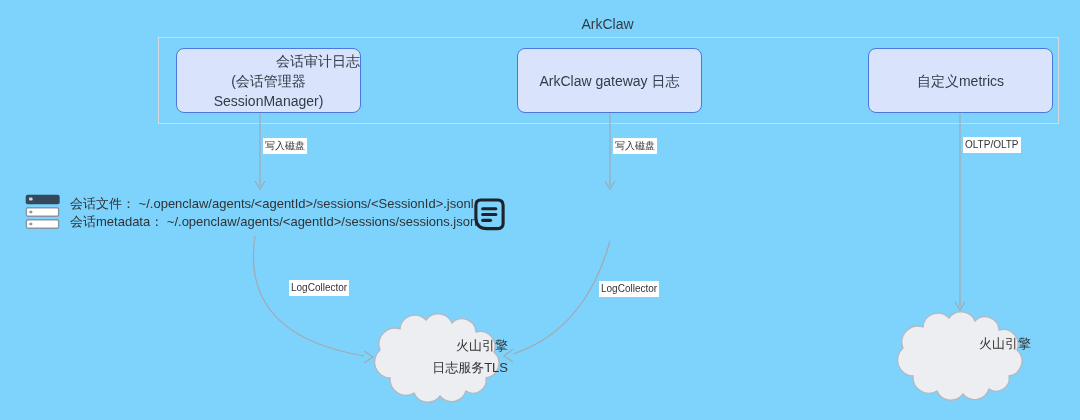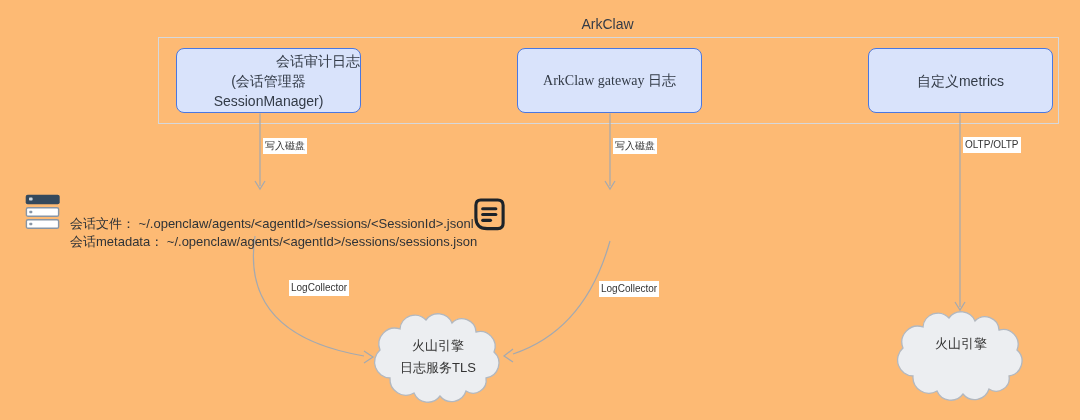--- a/index.html
+++ b/index.html
@@ -1,20 +1,20 @@
 <!DOCTYPE html>
 <html><head>
 <meta charset="utf-8">
 <style>
   html, body { margin: 0; padding: 0; background: #ffffff; }
   .canvas {
     position: relative;
     width: 1080px;
     height: 420px;
-    background: #fdba74;
+    background: #7dd3fc;
     font-family: "Liberation Sans", sans-serif;
     overflow: hidden;
   }
   .svg-layer { position: absolute; left: 0; top: 0; }
   .container-box {
     position: absolute;
     left: 158px; top: 37px;
     width: 899px; height: 85px;
     border: 1px solid #d5d8dc;
     background: transparent;
@@ -39,42 +39,42 @@
     display: flex;
     flex-direction: column;
     align-items: center;
     justify-content: center;
     font-size: 14px;
     line-height: 20px;
     color: #333b47;
     text-align: center;
   }
   .node-session { left: 176px; align-items: flex-end; }
-  .node-gateway { left: 517px; font-family: Liberation Serif, serif; }
+  .node-gateway { left: 517px; }
   .node-otel    { left: 868px; }
   .edge-label {
     position: absolute;
     background: #ffffff;
     font-size: 10px;
     line-height: 16px;
     color: #333333;
     padding: 0 2px;
     white-space: nowrap;
   }
   .file-text {
     position: absolute;
     font-size: 13px;
     line-height: 18px;
     color: #2f3337;
     white-space: nowrap;
   }
   .cloud-text {
     position: absolute;
     width: 140px;
-    text-align: center;
+    text-align: right;
     font-size: 13px;
     line-height: 22px;
     color: #333333;
   }
   .icon-wrap { position: absolute; }
 </style>
 </head>
 <body>
 
 <div class="canvas">
@@ -144,21 +144,21 @@
   <div class="icon-wrap" style="left:25px; top:194px;">
     <svg width="36" height="36" viewBox="0 0 36 36">
       <rect x="0.7" y="0.7" width="34" height="9.6" rx="2" fill="#35495c"></rect>
       <rect x="4" y="3.6" width="3.6" height="3" rx="0.8" fill="#cfd8e0"></rect>
       <rect x="1.4" y="13.7" width="32.2" height="8.6" rx="1.6" fill="#ffffff" stroke="#8795a5" stroke-width="1.4"></rect>
       <rect x="4.3" y="16.8" width="3" height="2.4" rx="0.7" fill="#8795a5"></rect>
       <rect x="1.4" y="25.7" width="32.2" height="8.6" rx="1.6" fill="#ffffff" stroke="#8795a5" stroke-width="1.4"></rect>
       <rect x="4.3" y="28.8" width="3" height="2.4" rx="0.7" fill="#8795a5"></rect>
     </svg>
   </div>
-  <div class="file-text" style="left:70px; top:195px;margin-top:20px;">
+  <div class="file-text" style="left:70px; top:195px;">
     <div>会话文件： ~/.openclaw/agents/&lt;agentId&gt;/sessions/&lt;SessionId&gt;.jsonl</div>
     <div>会话metadata： ~/.openclaw/agents/&lt;agentId&gt;/sessions/sessions.json</div>
   </div>
 
   <div class="icon-wrap" style="left:472px; top:197px;">
     <svg width="35" height="36" viewBox="0 0 36 36">
       <path d="M 9,2.5 H 26.5 Q 32,2.5 32,8 V 26.5 Q 32,32 26.5,32 H 15.5 Q 4,32 4,20.5 V 8 Q 4,2.5 9,2.5 Z" fill="none" stroke="#1d2329" stroke-width="3.2" stroke-linejoin="round"></path>
       <line x1="11" y1="11.5" x2="24.5" y2="11.5" stroke="#1d2329" stroke-width="3.2" stroke-linecap="round"></line>
       <line x1="11" y1="17.5" x2="24.5" y2="17.5" stroke="#1d2329" stroke-width="3.2" stroke-linecap="round"></line>
       <line x1="11" y1="23.5" x2="19" y2="23.5" stroke="#1d2329" stroke-width="3.2" stroke-linecap="round"></line>

